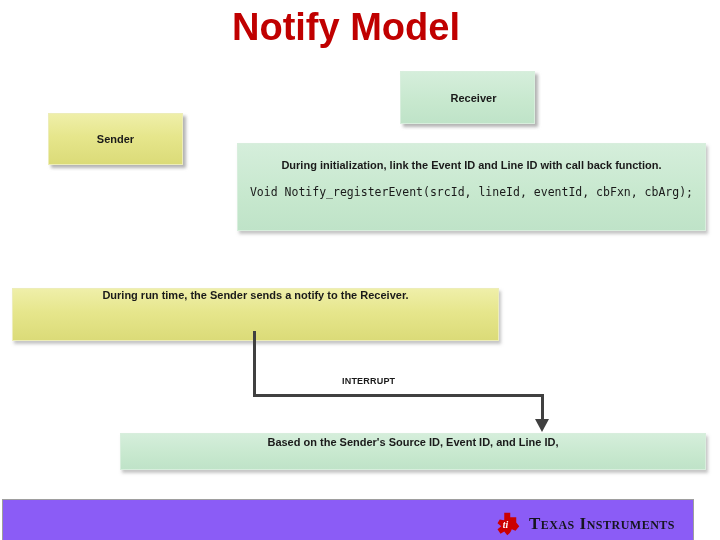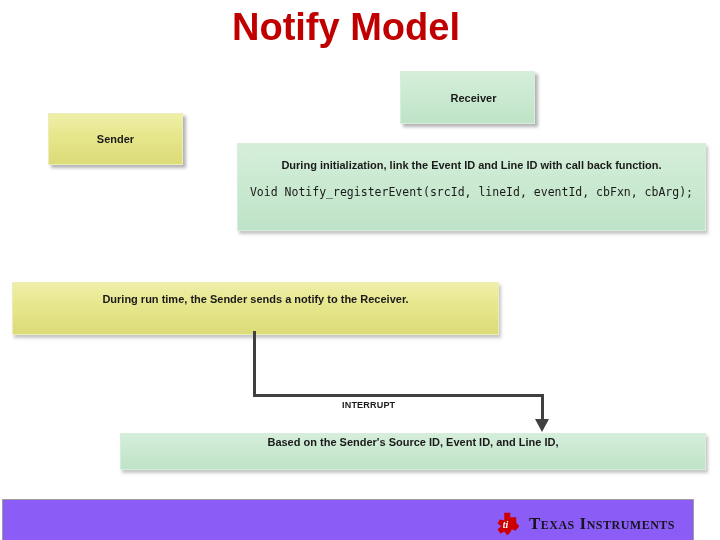--- a/index.html
+++ b/index.html
@@ -41,42 +41,42 @@
   }
   .info-heading { font-size: 11px; font-weight: bold; text-align: center; }
   .info-code {
     font-family: "DejaVu Sans Mono", "Liberation Mono", monospace;
     font-size: 11.5px; font-weight: normal; white-space: pre; text-align: center;
   }
 
   #init-box { left: 237px; top: 143px; width: 469px; height: 88px; padding-top: 15px; }
   #init-box .info-code { margin-top: 14px; }
 
-  #runtime-box { left: 12px; top: 282px; width: 487px; height: 53px; padding-top: 10px; }
+  #runtime-box { left: 12px; top: 288px; width: 487px; height: 53px; }
   #runtime-box .info-code { margin-top: 8px; }
 
   #callback-box {
     left: 120px; top: 433px; width: 586px; height: 37px;
     justify-content: flex-start;
   }
   #callback-box .info-heading { line-height: 16px; }
 
   .conn { position: absolute; background: #404040; }
   #conn-v-left  { left: 253px; top: 331px; width: 3px;  height: 66px; }
   #conn-h       { left: 253px; top: 394px; width: 291px; height: 3px; }
   #conn-v-right { left: 541px; top: 394px; width: 3px;  height: 26px; }
   #conn-arrowhead {
     position: absolute; left: 535px; top: 419px;
     width: 0; height: 0;
     border-left: 7px solid transparent;
     border-right: 7px solid transparent;
     border-top: 13px solid #404040;
   }
   #interrupt-label {
-    position: absolute; left: 340px; top: 400px;
+    position: absolute; left: 340px; top: 376px;
     background: #ffffff; padding: 0 2px;
     font-size: 9px; font-weight: bold; color: #1a1a1a;
     letter-spacing: 0.2px;
   }
 
   .footer-bar {
     position: absolute; left: 2px; top: 499px; width: 692px; height: 49px;
     background: #8b5cf6; border: 1px solid #9e9e9e;
     display: flex; align-items: center; justify-content: flex-end;
     padding-right: 18px;

